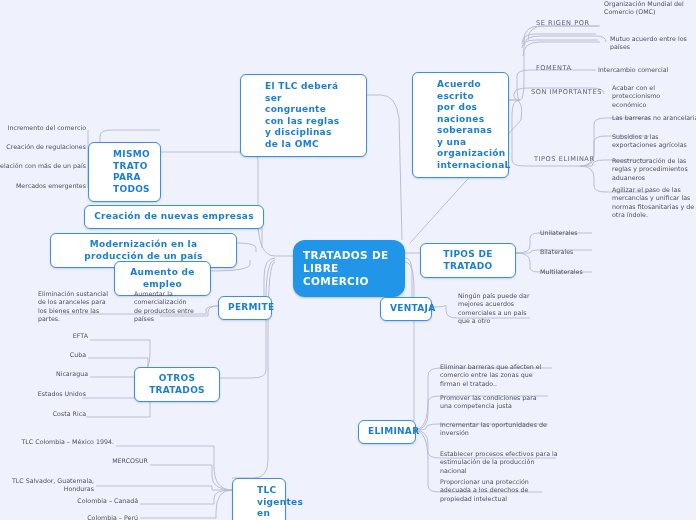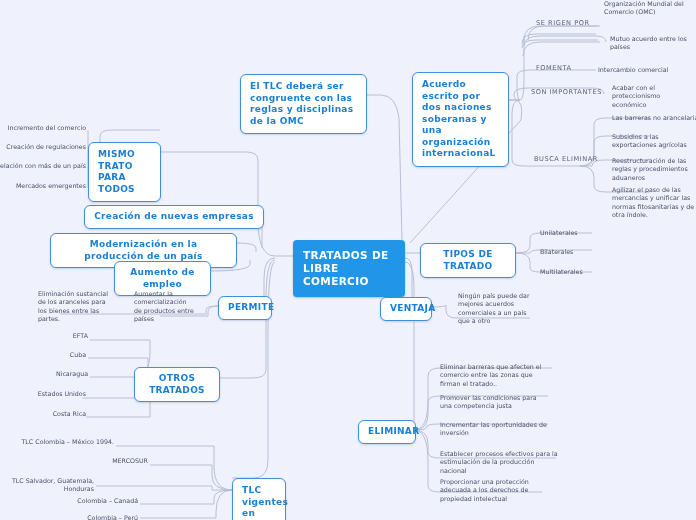--- a/index.html
+++ b/index.html
@@ -16,35 +16,35 @@
   
   .node{position:absolute;box-sizing:border-box;}
 
   .n-root{
     background:#2196e8;
     color:#ffffff;
     font-weight:bold;
     font-size:10.5px;
     line-height:13px;
     letter-spacing:.35px;
-    border-radius:4px;
+    border-radius:12px;
     padding:9px 10px;
     box-shadow:0 1px 2px rgba(40,70,130,.30);
   }
 
   .n-box{
     background:#ffffff;
     color:#1a7fd4;
     border:1.6px solid #3f8fdc;
     border-radius:6px;
     font-weight:bold;
     font-size:9px;
     line-height:11.5px;
     letter-spacing:.3px;
-    padding:6px 9px;
+    padding:6px 24px;
     box-shadow:0 1px 2px rgba(60,90,150,.22);
   }
   .n-box.tight{padding:5px 9px;}
 
   
   .n-cap{
     color:#5a5f74;
     font-size:6.6px;
     letter-spacing:.55px;
     line-height:9px;
@@ -160,21 +160,21 @@
   <div class="node n-cap" style="left:536px;top:19px;">
     <span>SE RIGEN POR</span>
   </div>
   <div class="node n-cap" style="left:536px;top:64px;">
     <span>FOMENTA</span>
   </div>
   <div class="node n-cap" style="left:531px;top:88px;">
     <span>SON IMPORTANTES</span>
   </div>
   <div class="node n-cap" style="left:534px;top:155px;">
-    <span>BUSCA ELIMINAR</span>
+    <span>TIPOS ELIMINAR</span>
   </div>
 
   <div class="node n-leaf" style="left:604px;top:0px;width:92px;">
     <span>Organización Mundial del Comercio (OMC)</span>
   </div>
   <div class="node n-leaf" style="left:610px;top:35px;width:86px;">
     <span>Mutuo acuerdo entre los países</span>
   </div>
 
   <div class="node n-leaf nowrap" style="left:598px;top:66px;">

